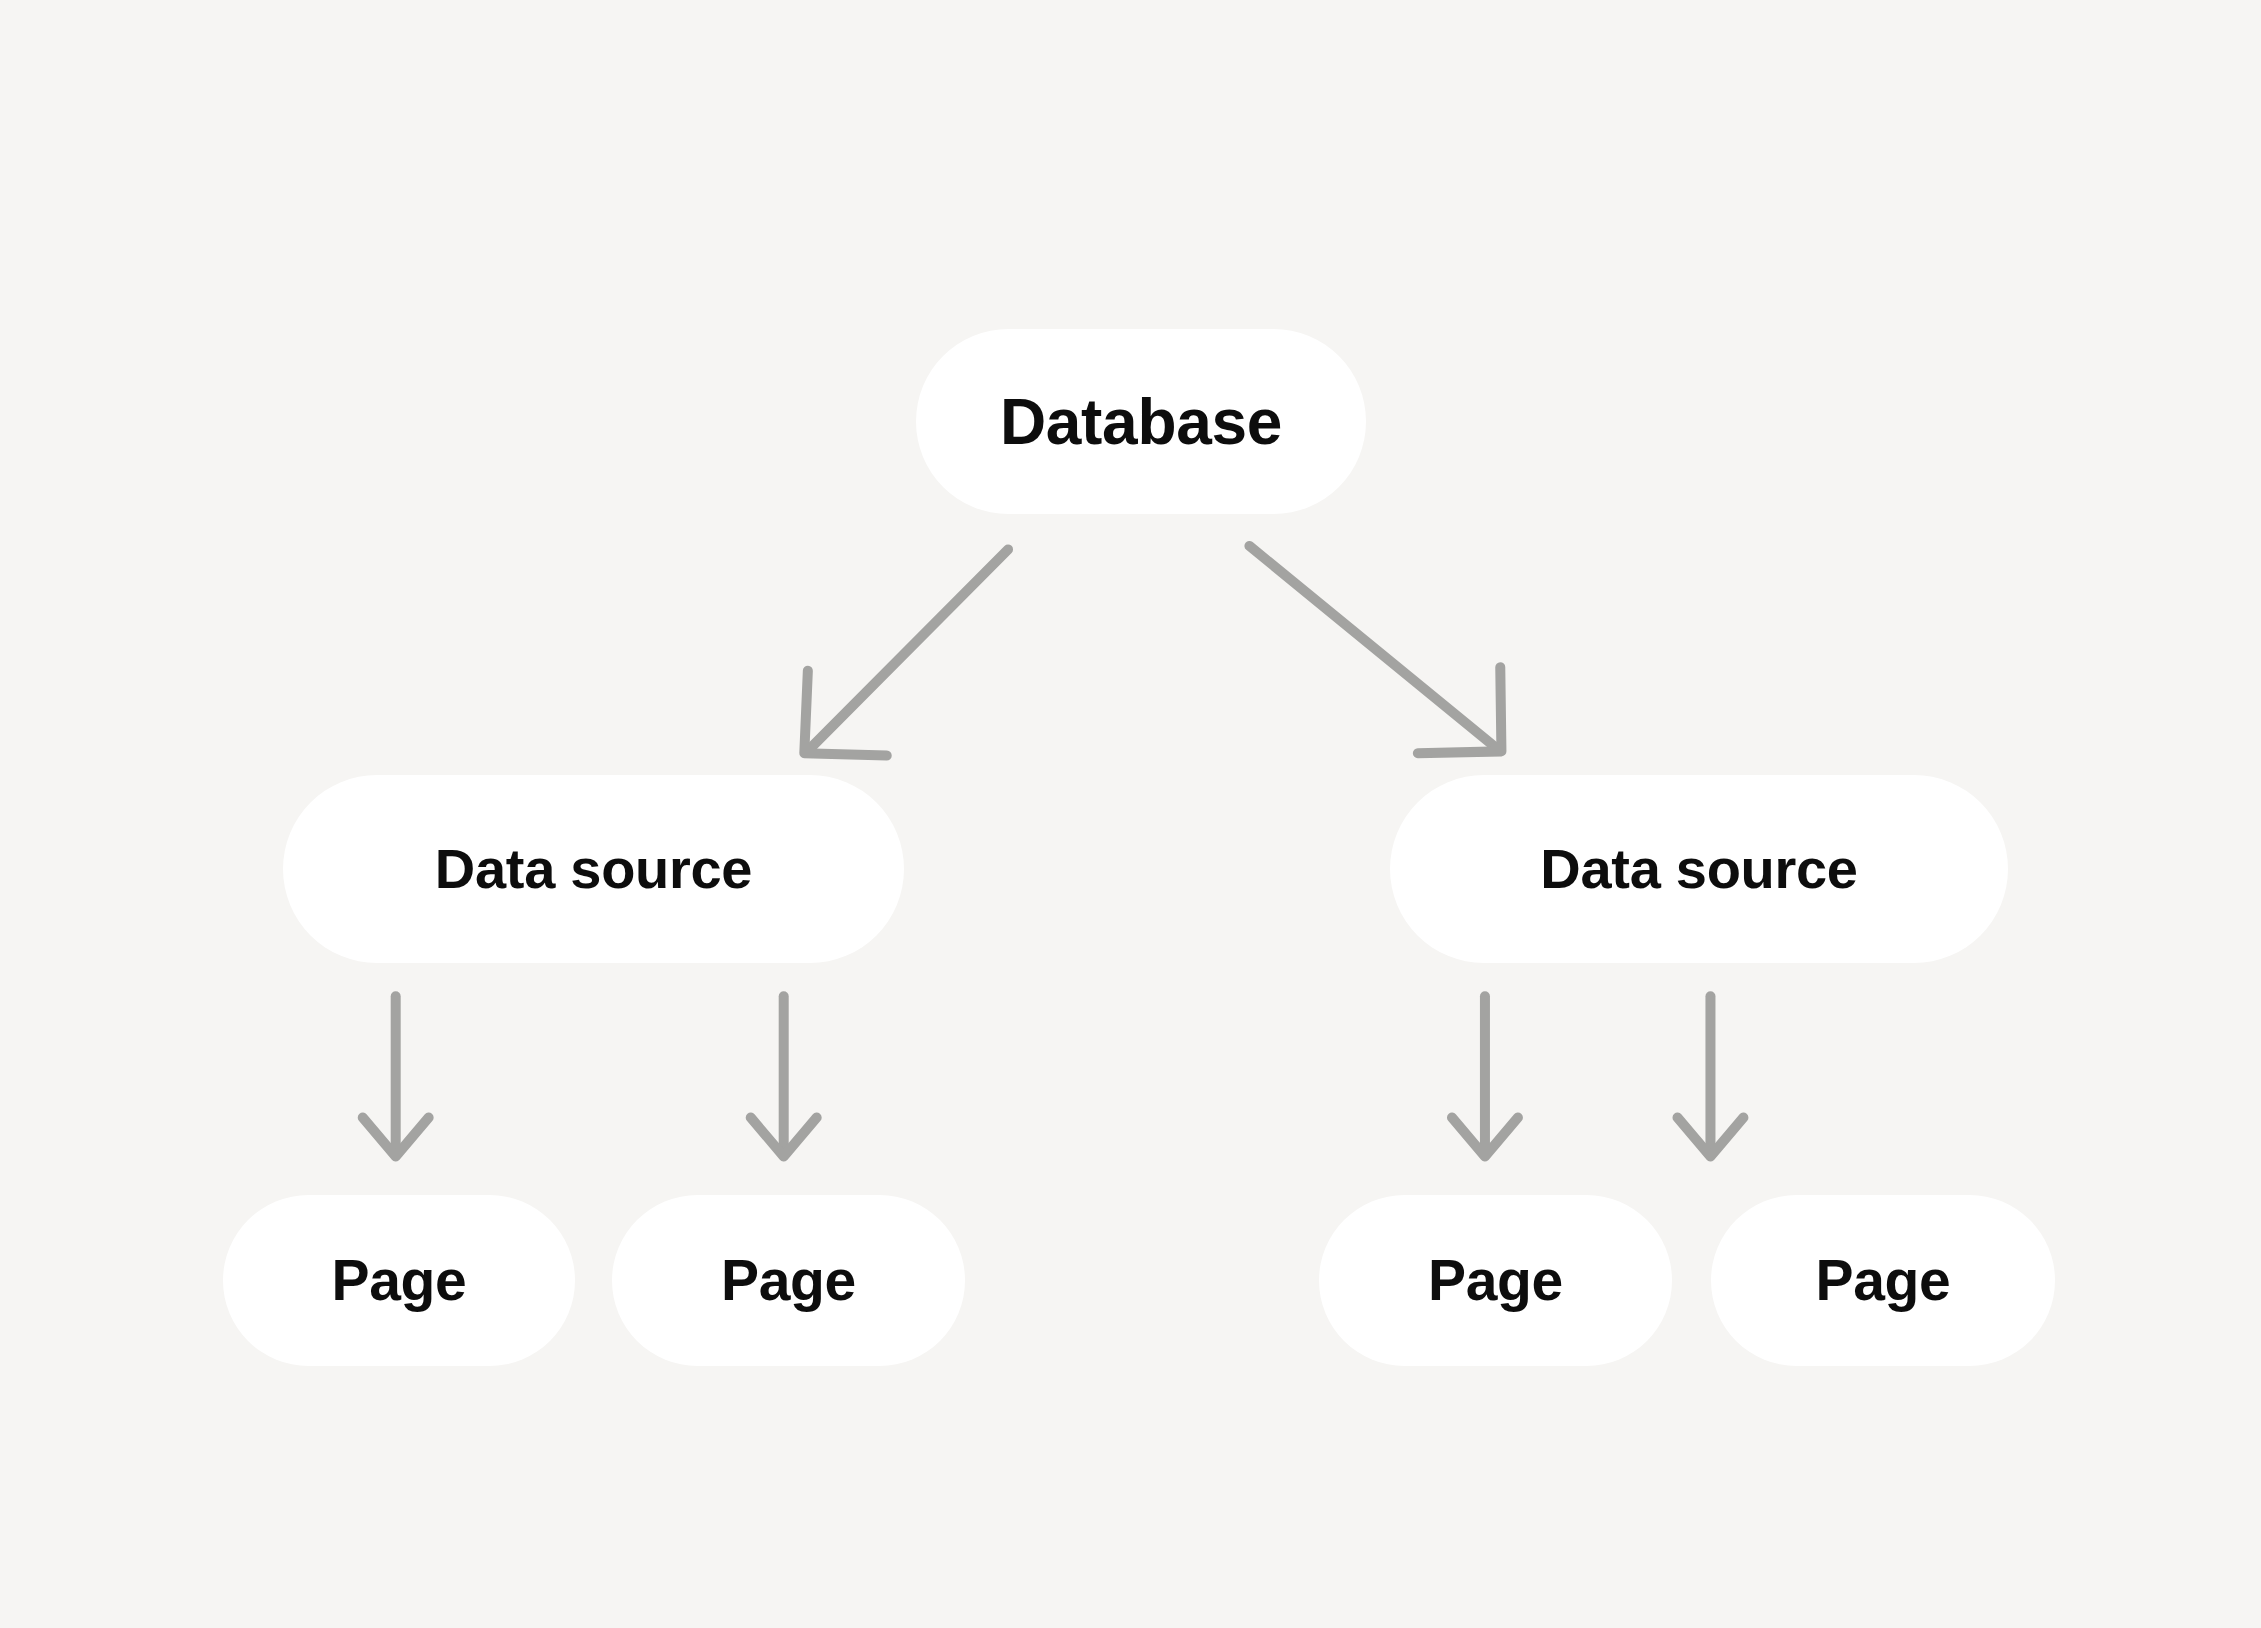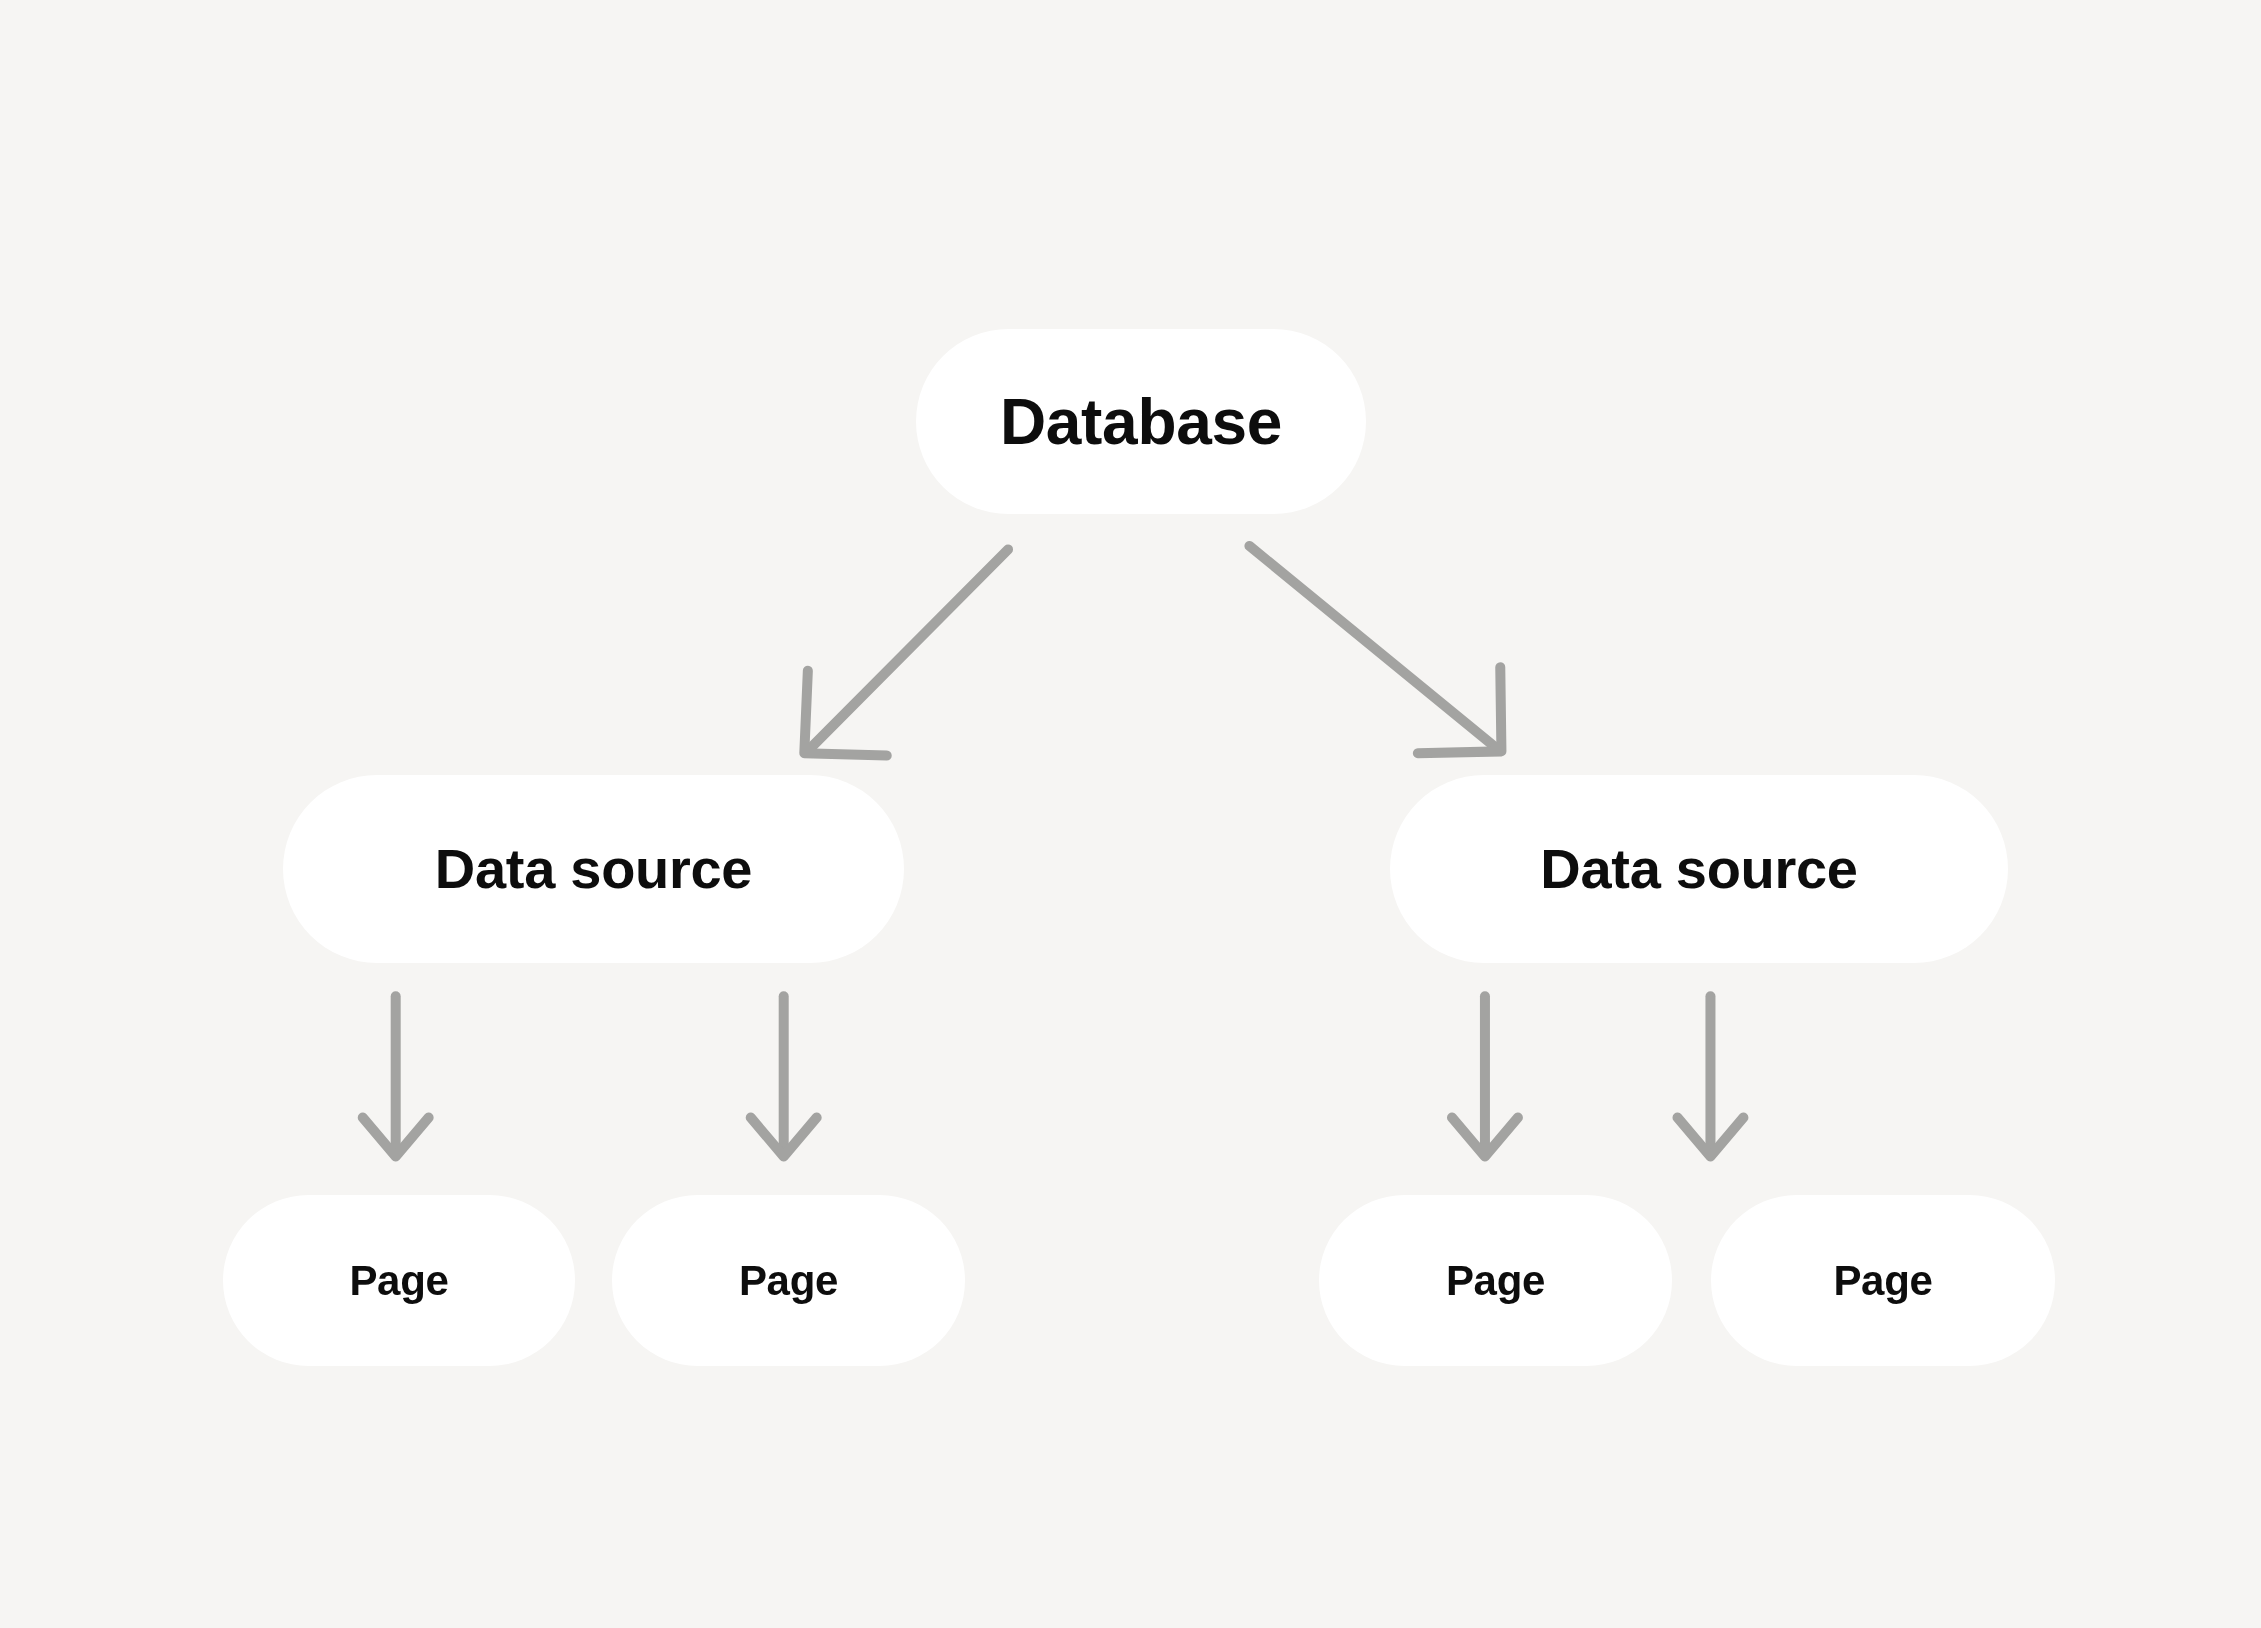--- a/index.html
+++ b/index.html
@@ -53,21 +53,21 @@
     height: 185px;
   }
   #node-database .node-label { font-size: 64px; }
   
   .node-datasource { top: 739px; height: 188px; }
   .node-datasource .node-label { font-size: 56px; }
   #node-datasource-left  { left: 283px;  width: 621px; }
   #node-datasource-right { left: 1390px; width: 618px; }
   
   .node-page { top: 1159px; height: 171px; }
-  .node-page .node-label { font-size: 42px; }
+  .node-page .node-label { font-size: 57px; }
   #node-page-1 { left: 223px;  width: 352px; }
   #node-page-2 { left: 612px; width: 353px; }
   #node-page-3 { left: 1319px; width: 353px; }
   #node-page-4 { left: 1711px; width: 344px; }
 </style>
 </head>
 <body>
 
 <div id="diagram-canvas">
 

